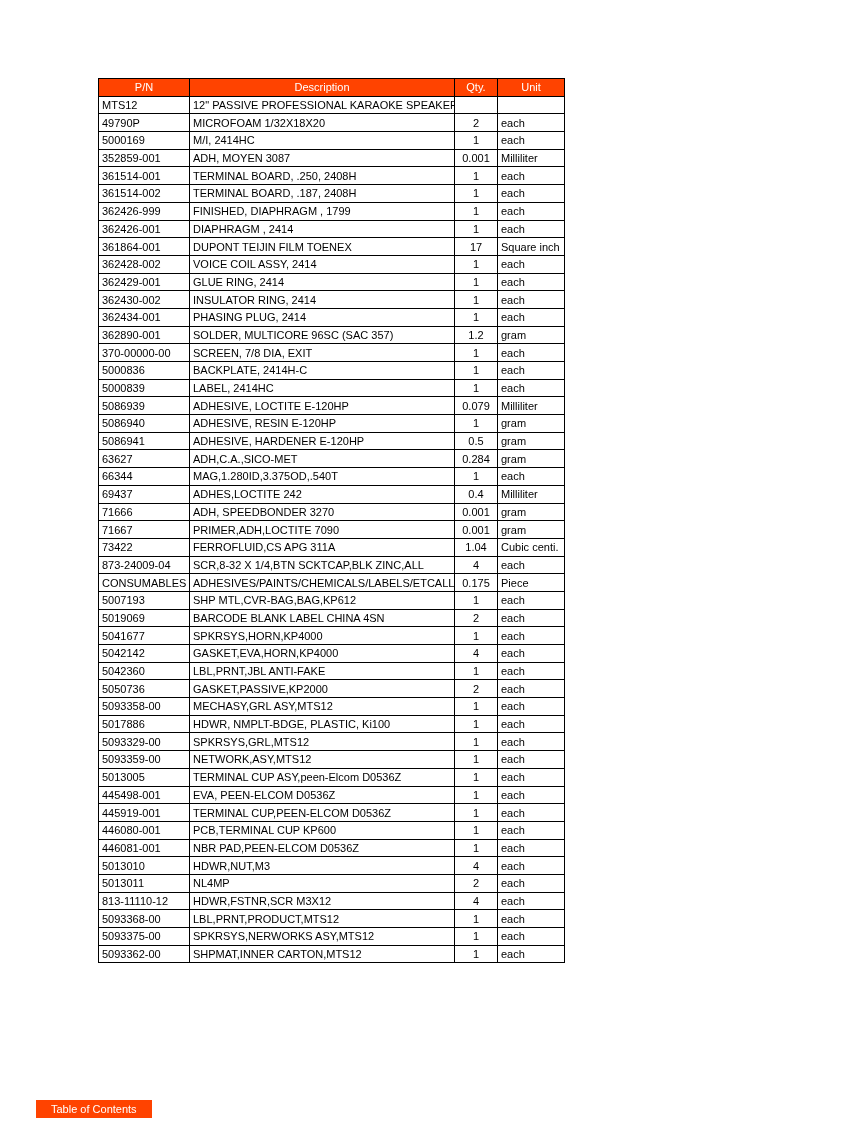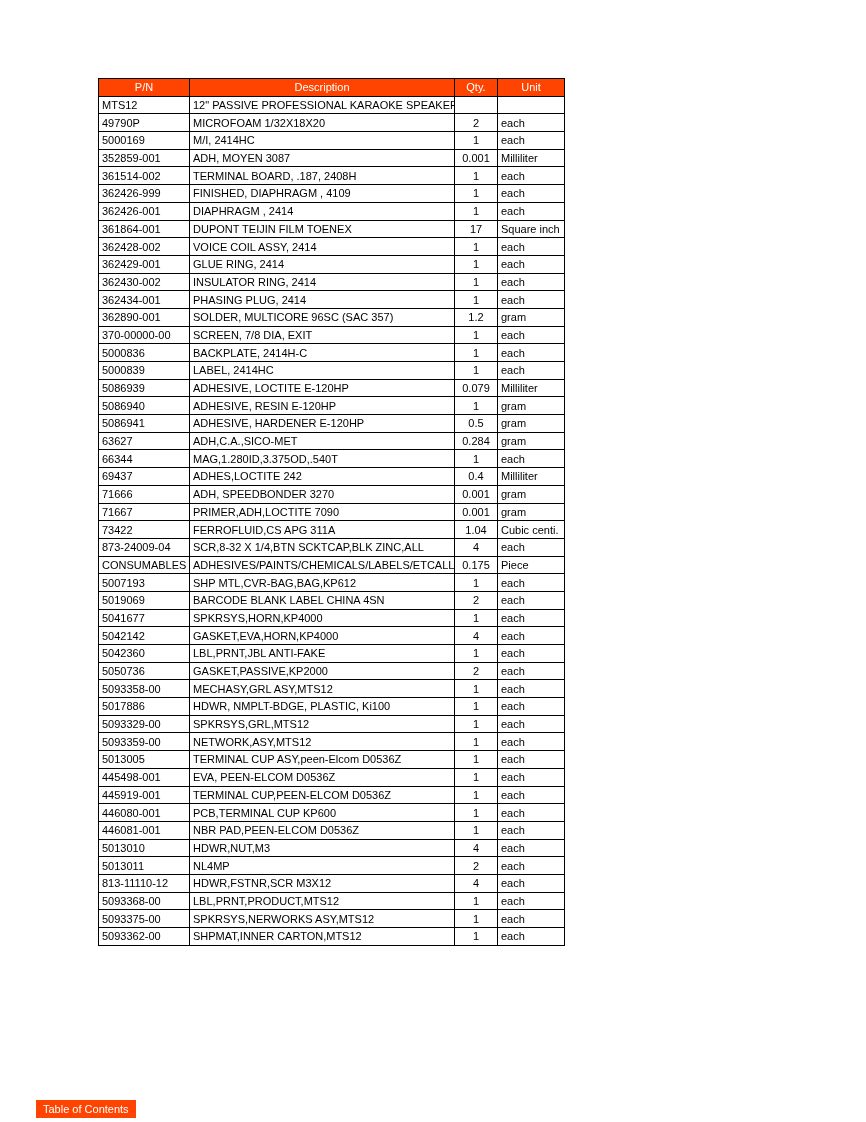--- a/index.html
+++ b/index.html
@@ -51,21 +51,21 @@
   table.bom td:nth-child(3) { text-align: center; }
 
   .toc-button {
     position: absolute;
     left: 8px;
     top: 1100px;
     background: #ff4300;
     color: #ffffff;
     font-size: 11px;
     line-height: 12px;
-    padding: 3px 7px;
+    padding: 3px 15px;
     cursor: pointer;
     display: inline-block;
     border: none;
     font-family: "Liberation Sans", sans-serif;
   }
 </style>
 </head>
 <body>
 
 <div class="page">
@@ -105,28 +105,34 @@
           <td>1</td>
           <td>each</td>
         </tr>
         <tr>
           <td>352859-001</td>
           <td>ADH, MOYEN 3087</td>
           <td>0.001</td>
           <td>Milliliter</td>
         </tr>
         <tr>
+          <td>361514-001</td>
+          <td>TERMINAL BOARD, .250, 2408H</td>
+          <td>1</td>
+          <td>each</td>
+        </tr>
+        <tr>
           <td>361514-002</td>
           <td>TERMINAL BOARD, .187, 2408H</td>
           <td>1</td>
           <td>each</td>
         </tr>
         <tr>
           <td>362426-999</td>
-          <td>FINISHED, DIAPHRAGM , 4109</td>
+          <td>FINISHED, DIAPHRAGM , 1799</td>
           <td>1</td>
           <td>each</td>
         </tr>
         <tr>
           <td>362426-001</td>
           <td>DIAPHRAGM , 2414</td>
           <td>1</td>
           <td>each</td>
         </tr>
         <tr>

